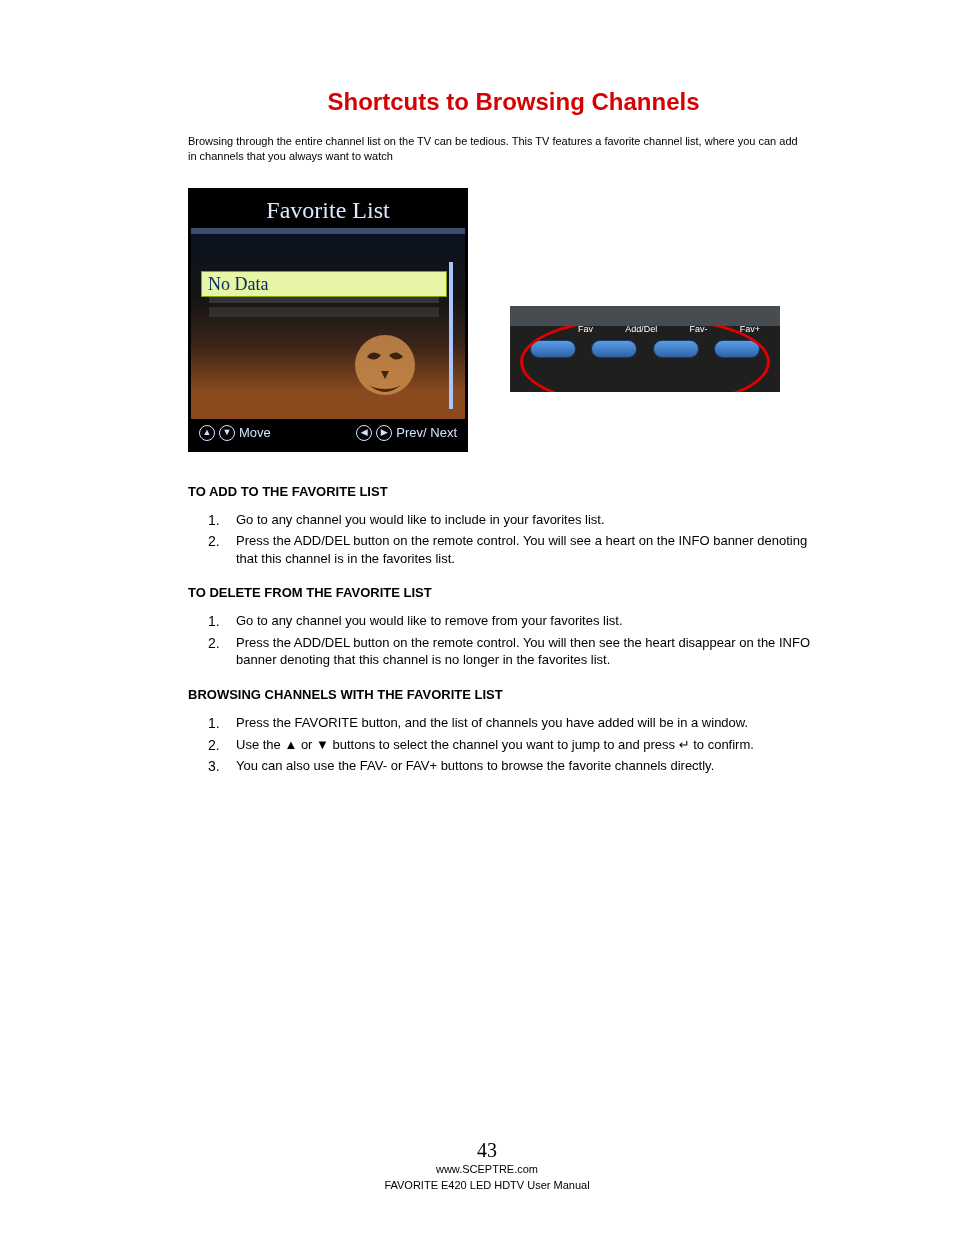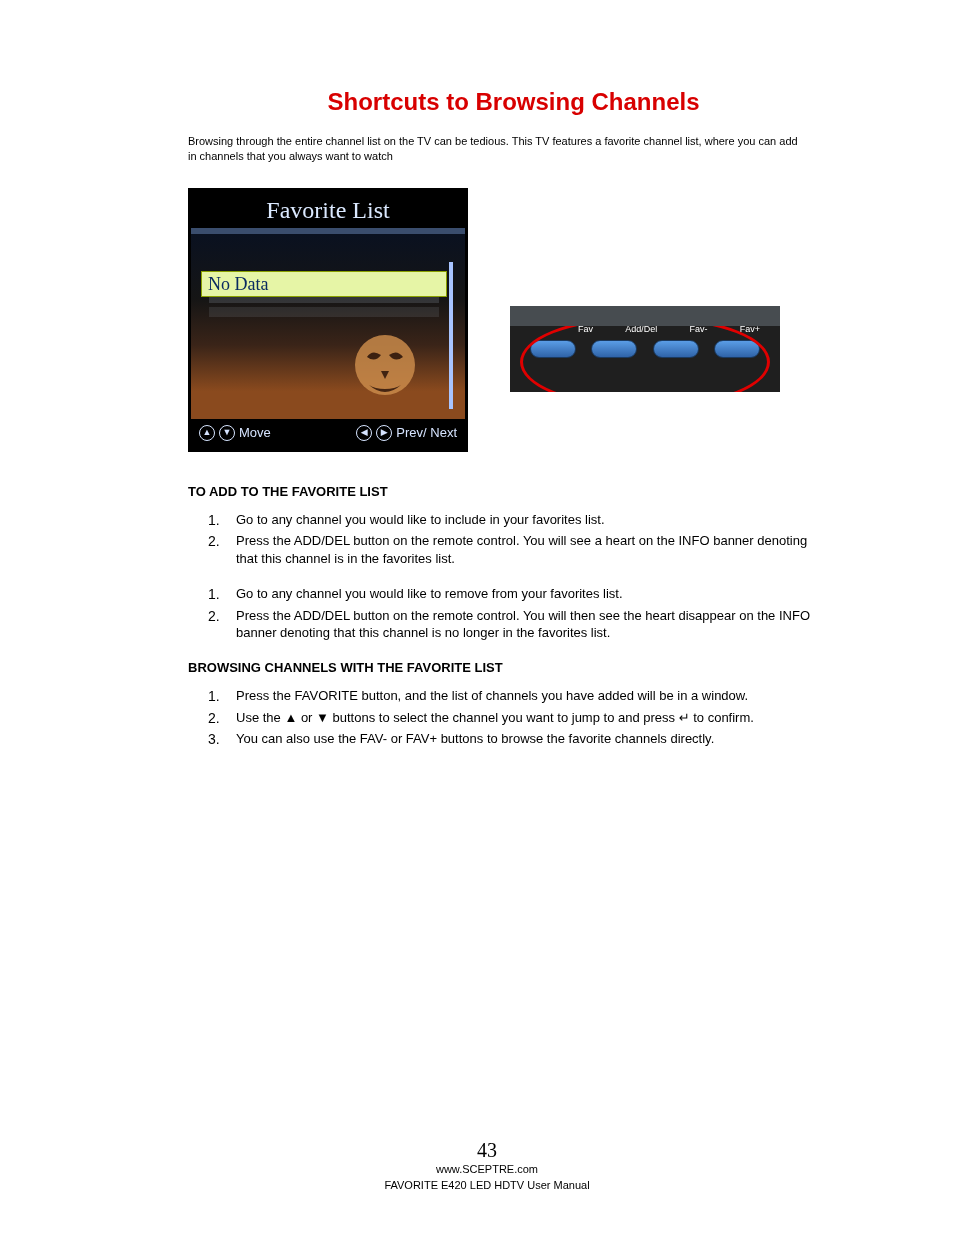--- a/index.html
+++ b/index.html
@@ -260,20 +260,21 @@
       <div class="remote-ellipse"></div>
     </div>
   </div>
 
   <div class="section-head">TO ADD TO THE FAVORITE LIST</div>
   <ol>
     <li><span class="num">1.</span><span>Go to any channel you would like to include in your favorites list.</span></li>
     <li><span class="num">2.</span><span>Press the ADD/DEL button on the remote control.  You will see a heart on the INFO banner denoting that this channel is in the favorites list.</span></li>
   </ol>
 
+  <div class="section-head">TO DELETE FROM THE FAVORITE LIST</div>
   <ol>
     <li><span class="num">1.</span><span>Go to any channel you would like to remove from your favorites list.</span></li>
     <li><span class="num">2.</span><span>Press the ADD/DEL button on the remote control.  You will then see the heart disappear on the INFO banner denoting that this channel is no longer in the favorites list.</span></li>
   </ol>
 
   <div class="section-head">BROWSING CHANNELS WITH THE FAVORITE LIST</div>
   <ol>
     <li><span class="num">1.</span><span>Press the FAVORITE button, and the list of channels you have added will be in a window.</span></li>
     <li><span class="num">2.</span><span>Use the ▲ or ▼ buttons to select the channel you want to jump to and press ↵ to confirm.</span></li>
     <li><span class="num">3.</span><span>You can also use the FAV- or FAV+ buttons to browse the favorite channels directly.</span></li>

